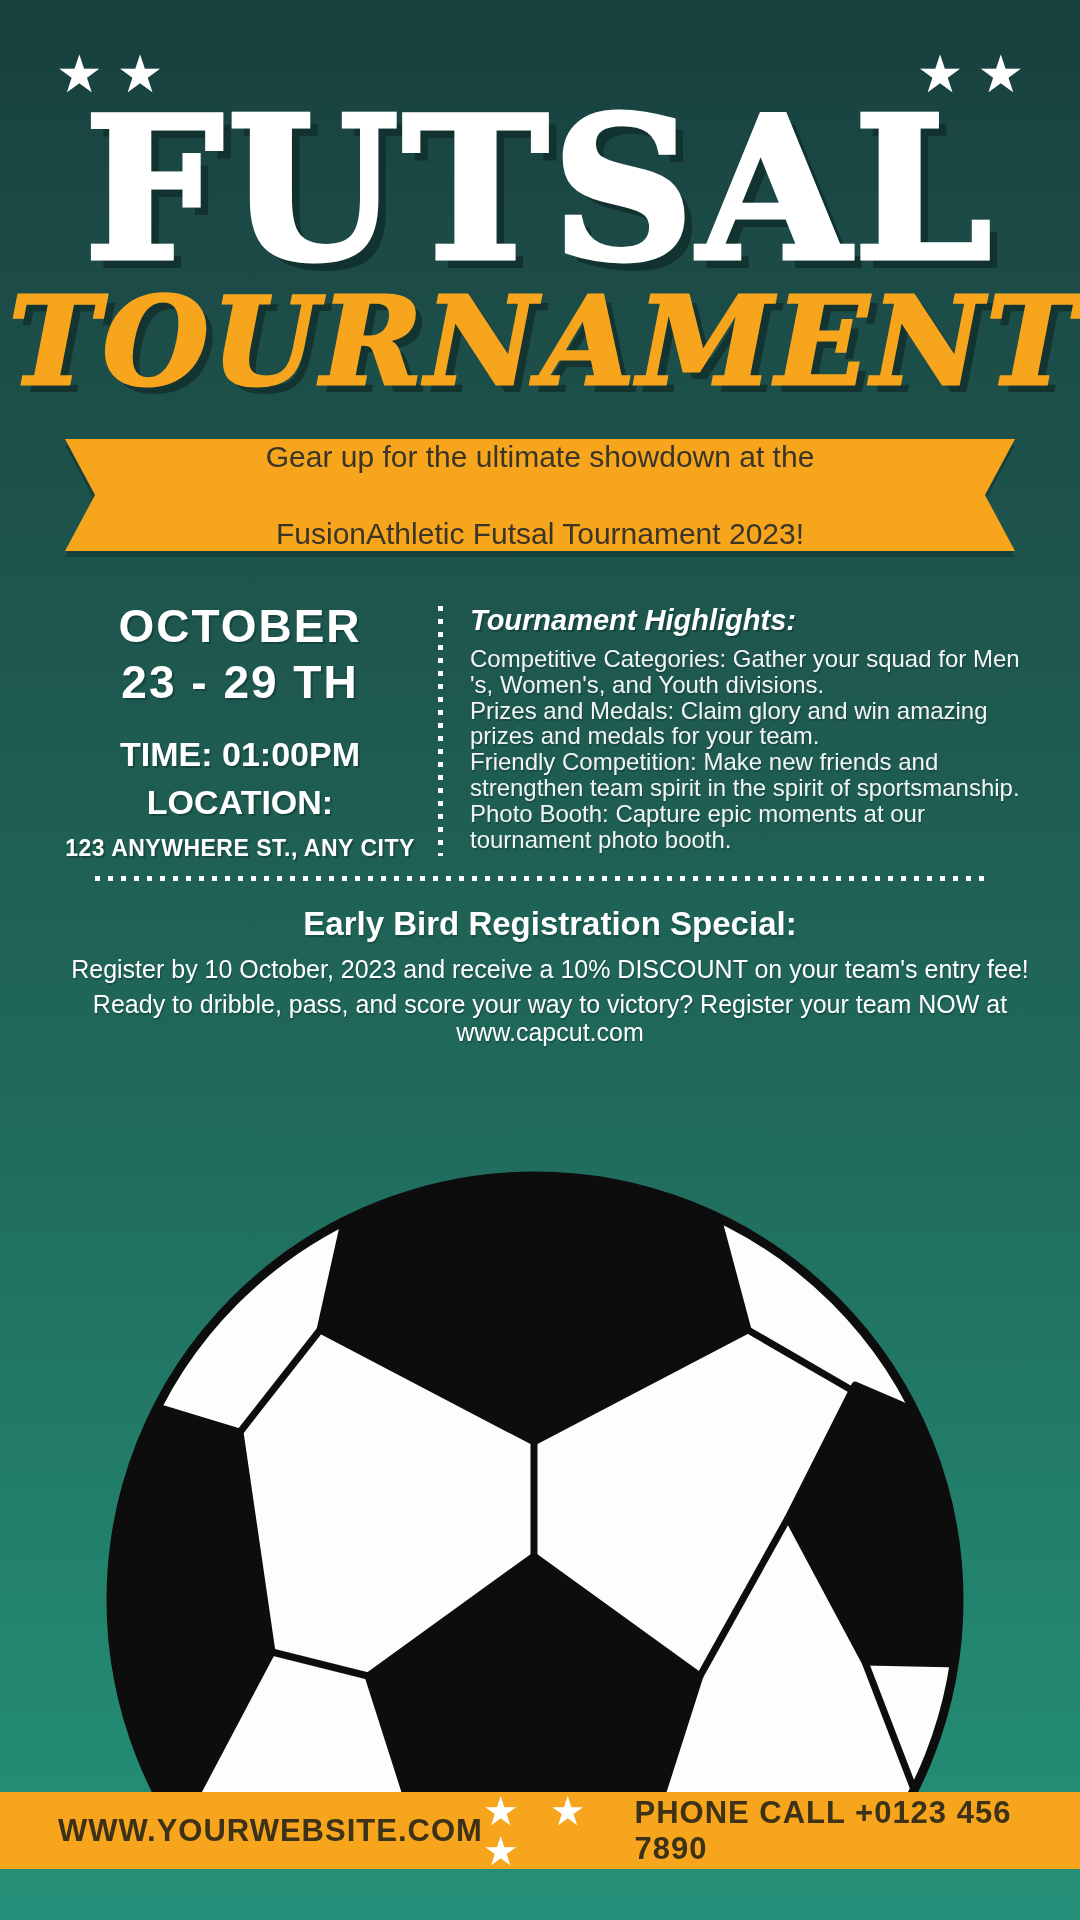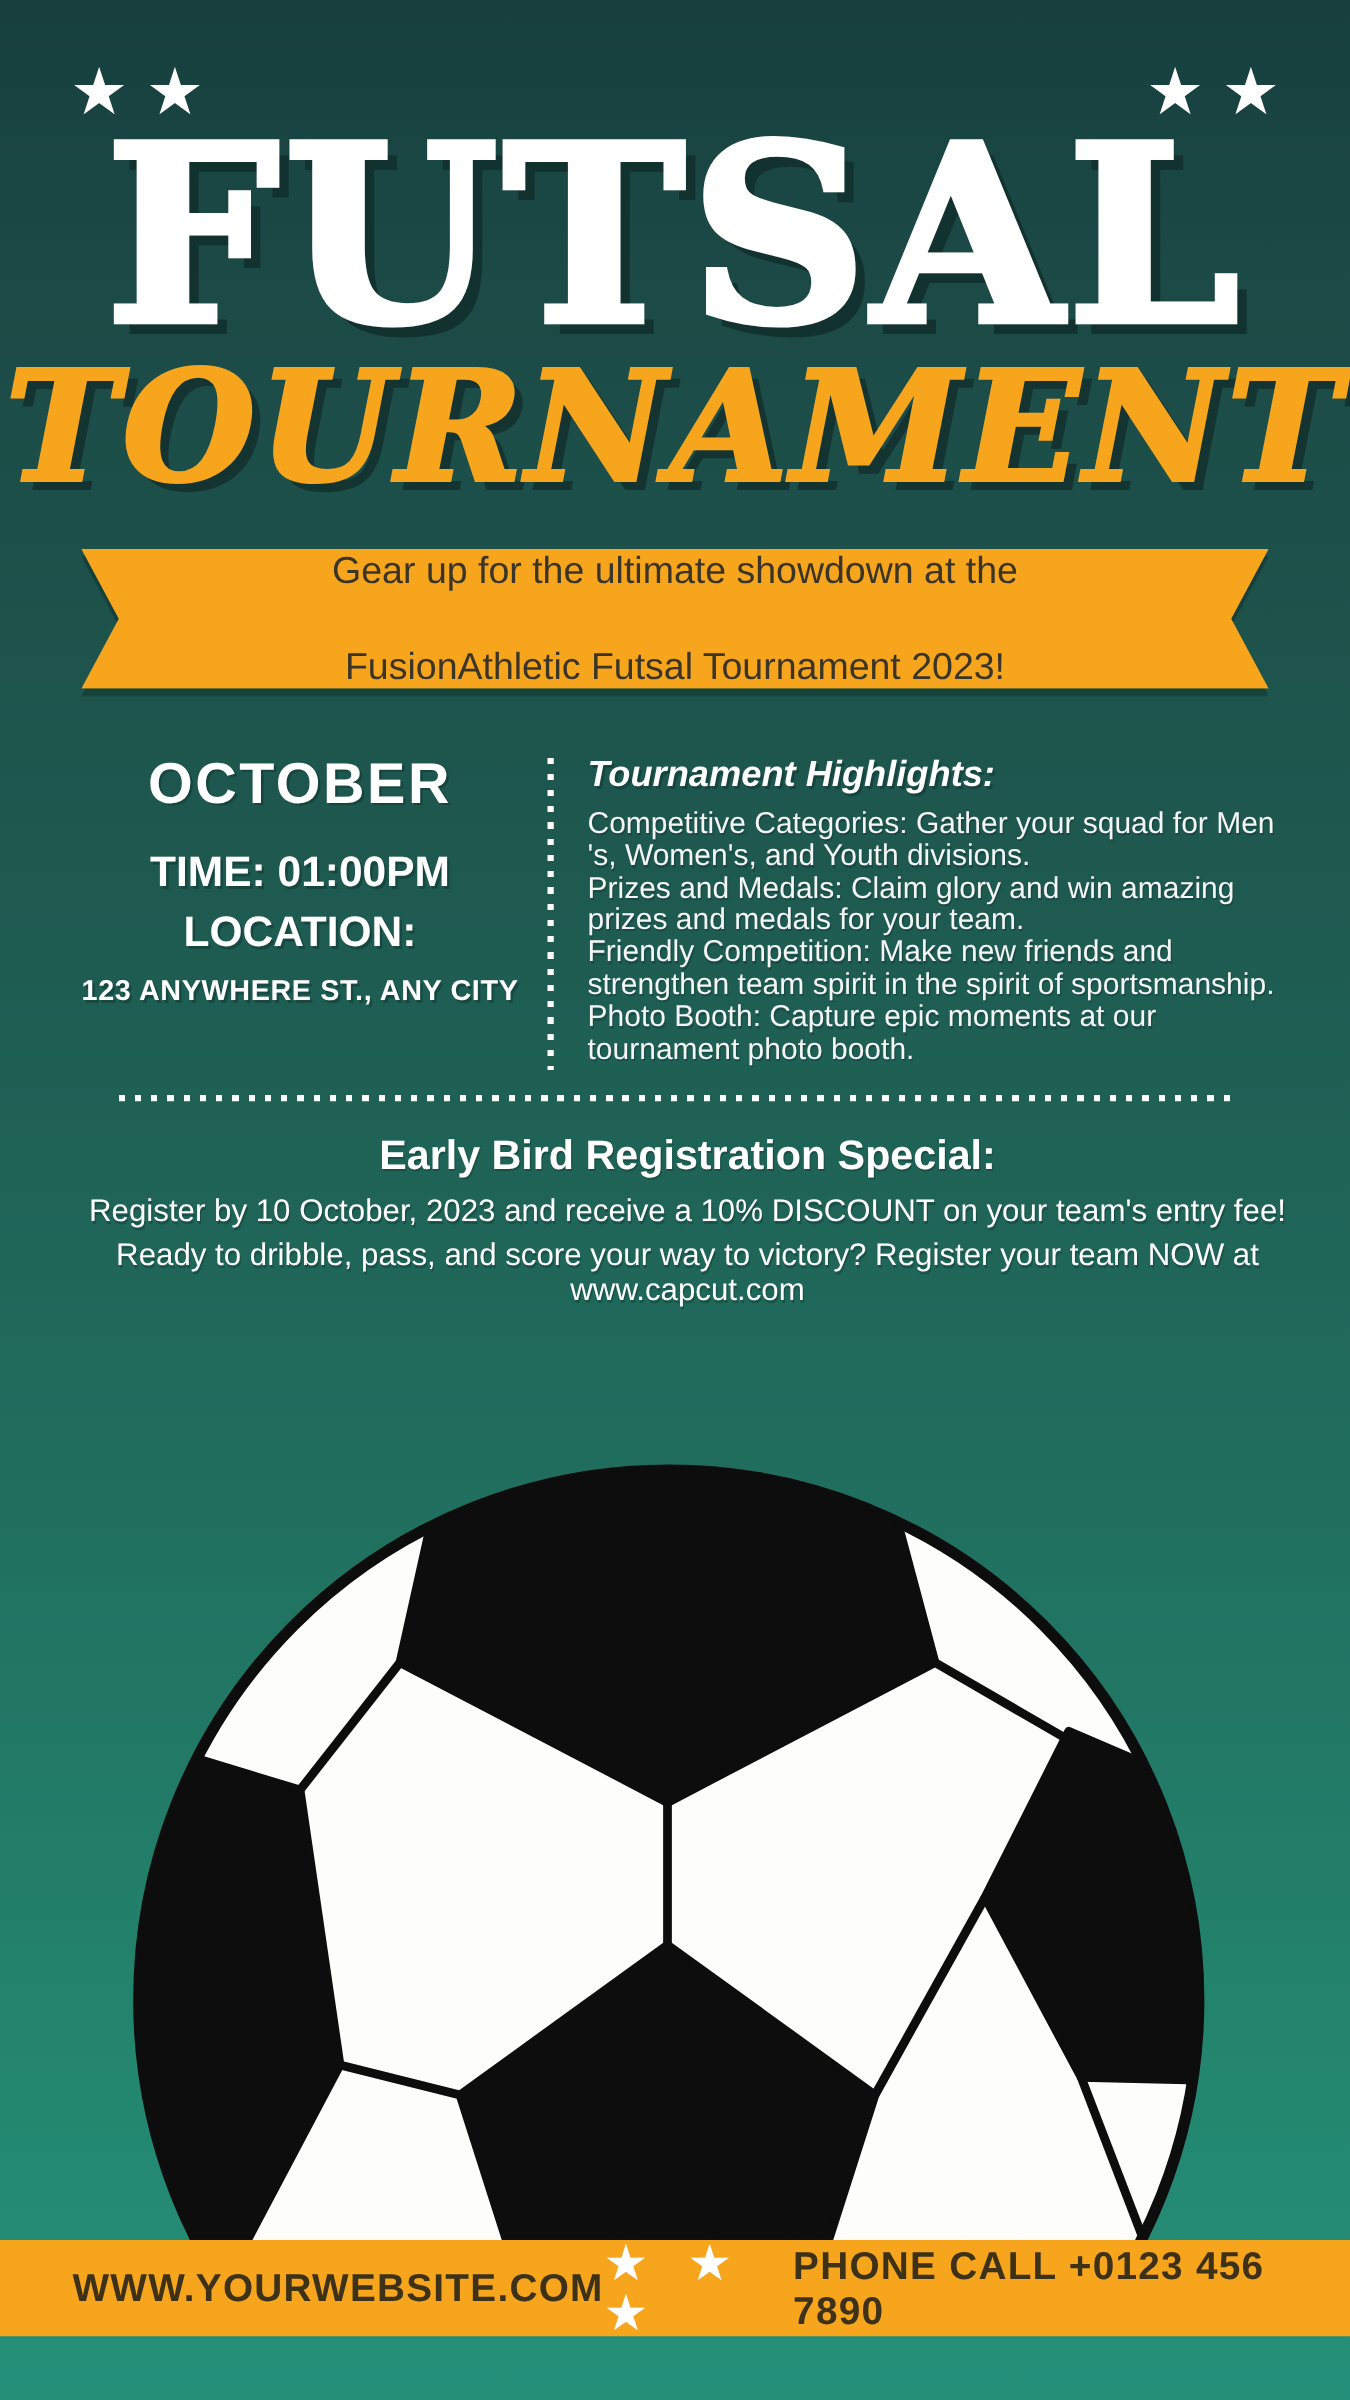--- a/index.html
+++ b/index.html
@@ -24,21 +24,21 @@
   
   .title-1{
     position:absolute;top:86px;left:0;width:1080px;text-align:center;
     font-family:"DejaVu Serif", serif;font-weight:bold;
     font-size:196px;line-height:1.06;letter-spacing:4px;color:#ffffff;
     -webkit-text-stroke:5px #ffffff;
     text-shadow:10px 10px 0 #123230;
     white-space:nowrap;
   }
   .title-2{
-    position:absolute;top:277px;left:0;width:1080px;text-align:center;
+    position:absolute;top:277px;left:0;width:1080px;text-align:right;
     font-family:"DejaVu Serif", serif;font-weight:bold;font-style:italic;
     font-size:122px;line-height:1.05;letter-spacing:3px;color:#f6a51d;
     -webkit-text-stroke:3px #f6a51d;
     text-shadow:8px 8px 0 #143431;
     white-space:nowrap;
   }
   
   .ribbon-wrap{position:absolute;top:439px;left:65px;width:950px;height:112px;
     filter:drop-shadow(0 6px 0 rgba(10,38,36,.40));}
   .ribbon{
@@ -115,20 +115,21 @@
 
   <div class="ribbon-wrap">
     <div class="ribbon">
       <div class="line">Gear up for the ultimate showdown at the</div>
       <div class="line">FusionAthletic Futsal Tournament 2023!</div>
     </div>
   </div>
 
   <div class="date-col">
     <div class="date-big">OCTOBER</div>
+    <div class="date-big">23 - 29 TH</div>
     <div class="time-line">TIME: 01:00PM</div>
     <div class="loc-label">LOCATION:</div>
     <div class="loc-value">123 ANYWHERE ST., ANY CITY</div>
   </div>
 
   <div class="v-divider"></div>
 
   <div class="highlights">
     <div class="h-title">Tournament Highlights:</div>
     <div class="h-body">Competitive Categories: Gather your squad for Men

